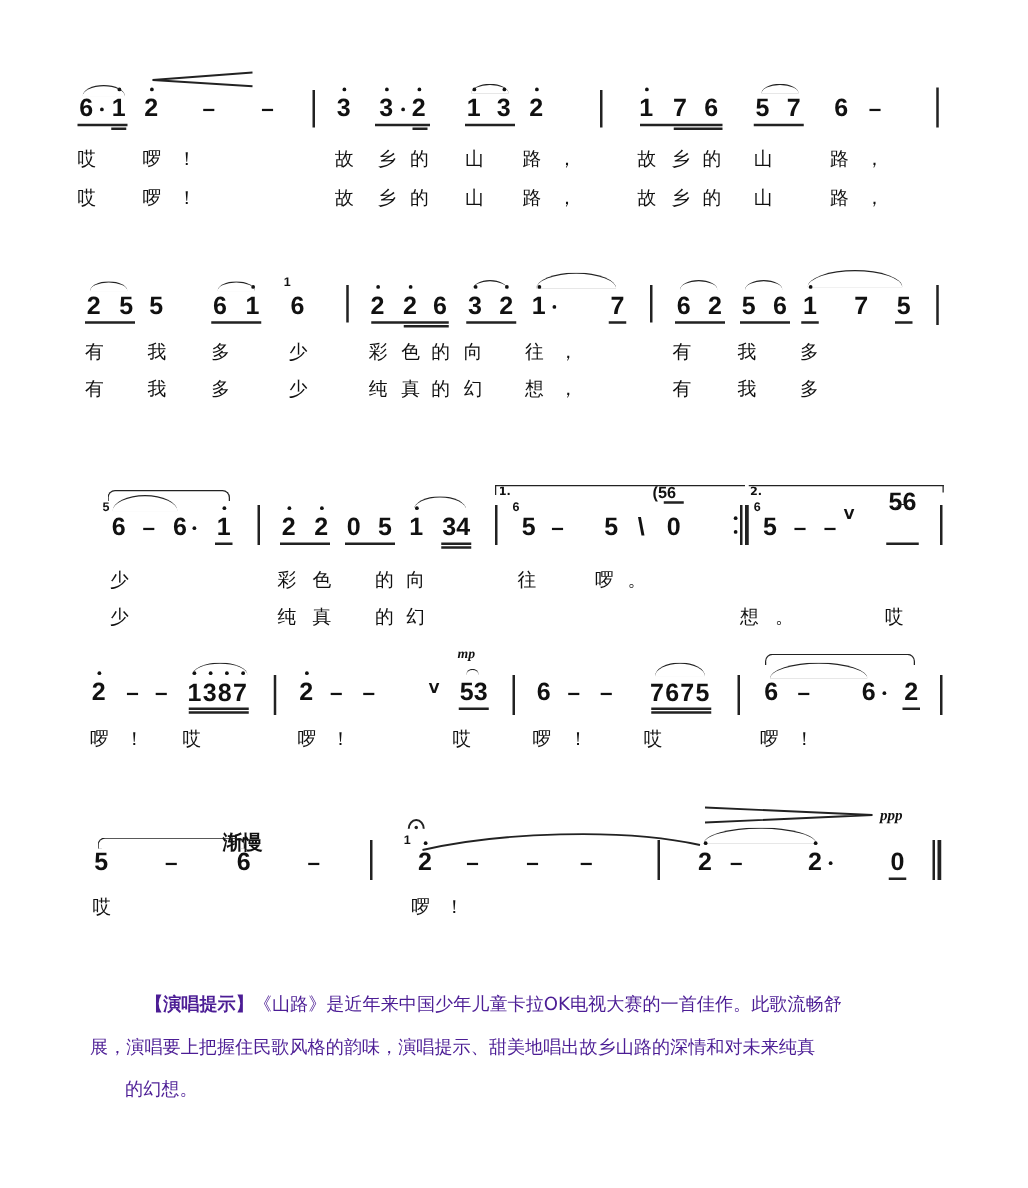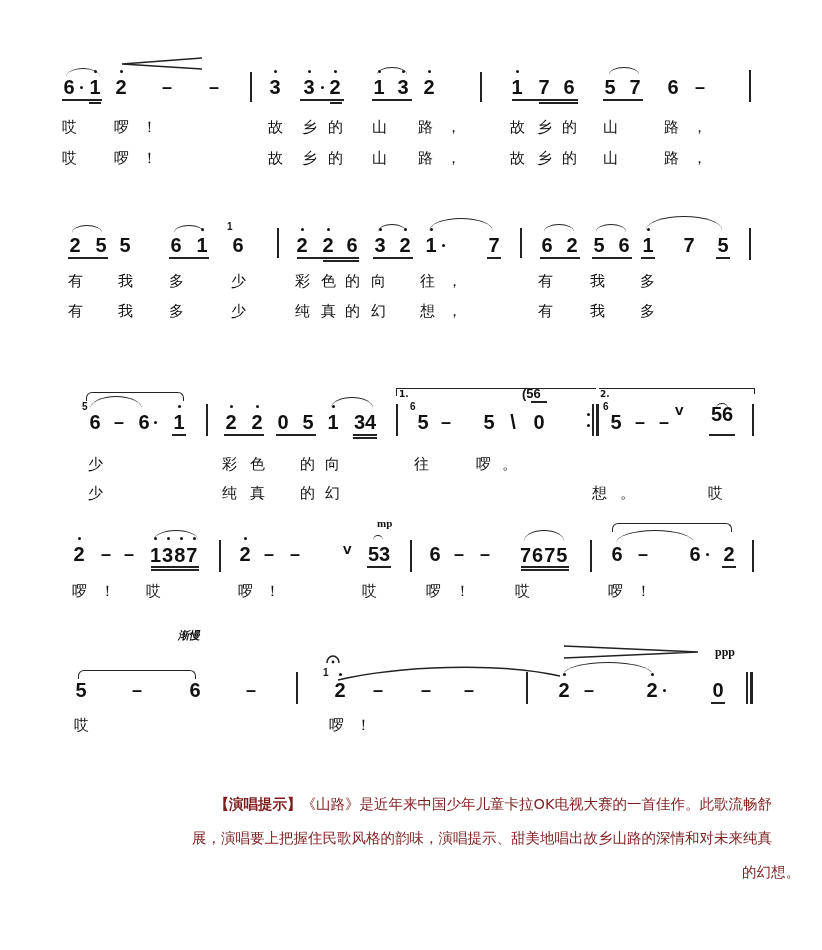--- a/index.html
+++ b/index.html
@@ -14,25 +14,25 @@
   .dash { position:absolute; font-weight:bold; font-size:18px; line-height:20px; color:#111; }
   .aug { position:absolute; width:3px; height:3px; background:#111; border-radius:50%; }
   .bar { position:absolute; width:2px; background:#222; }
   .ul { position:absolute; height:1.5px; background:#222; }
   .slur { position:absolute; border-top:1.6px solid #222; border-radius:50% 50% 0 0 / 100% 100% 0 0; }
   .bracket { position:absolute; border-top:1.6px solid #222; border-left:1.6px solid #222;
              border-right:1.6px solid #222; border-radius:6px 6px 0 0; }
   .lyric { position:absolute; font-family:"DejaVu Sans", sans-serif; font-size:15px;
            line-height:18px; color:#111; white-space:pre; }
   .grace { position:absolute; font-weight:bold; font-size:10px; line-height:10px; color:#111; }
-  .mark { position:absolute; font-family:"Liberation Serif", serif; 
-          font-weight:bold; font-size:11px; color:#111;margin-left:11px; }
+  .mark { position:absolute; font-family:"Liberation Serif", serif; font-style:italic;
+          font-weight:bold; font-size:11px; color:#111; }
   .small { position:absolute; font-family:"DejaVu Sans", sans-serif; font-size:11px; color:#111; }
   .hint { position:absolute; left:72px; width:700px; font-family:"DejaVu Sans", sans-serif;
-          font-size:14.5px; line-height:30px; color:#7f1d1d;text-align:right; }
+          font-size:14.5px; line-height:30px; color:#4c1d95; }
   .hint b { font-weight:bold; }
   svg { position:absolute; overflow:visible; }
 </style>
 </head>
 <body>
 
 <div class="page">
 
   <div>
 
@@ -234,21 +234,21 @@
     <div class="aug" style="left:587px;top:424px;"></div>
 
     <div class="abs" style="left:599px;top:388px;width:156px;height:0;border-top:1.5px solid #222;"></div>
     <div class="abs" style="left:754px;top:388px;width:0;height:6px;border-left:1.5px solid #222;"></div>
     <div class="small" style="left:600px;top:389px;font-size:9px;font-weight:bold;">2.</div>
     <div class="grace" style="left:603px;top:402px;">6</div>
     <div class="note" style="left:609px;top:412px;">5</div>
     <div class="dash" style="left:635px;top:412px;">–</div>
     <div class="dash" style="left:659px;top:412px;">–</div>
     <div class="small" style="left:675px;top:405px;font-weight:bold;">V</div>
-    <div class="note" style="left:708px;top:404px;width:28px;">56</div>
+    <div class="note" style="left:708px;top:392px;width:28px;">56</div>
     <div class="ul" style="left:709px;top:434px;width:26px;"></div>
     <div class="slur" style="left:716px;top:403px;width:12px;height:4px;"></div>
     <div class="bar" style="left:752px;top:404px;height:32px;"></div>
 
     <div>
       <span class="lyric" style="left:88px;top:455px;">少</span>
       <span class="lyric" style="left:222px;top:455px;">彩</span>
       <span class="lyric" style="left:250px;top:455px;">色</span>
       <span class="lyric" style="left:300px;top:455px;">的</span>
       <span class="lyric" style="left:325px;top:455px;">向</span>
@@ -322,21 +322,21 @@
       <span class="lyric" style="left:362px;top:582px;">哎</span>
       <span class="lyric" style="left:426px;top:582px;">啰</span>
       <span class="lyric" style="left:455px;top:582px;">！</span>
       <span class="lyric" style="left:515px;top:582px;">哎</span>
       <span class="lyric" style="left:608px;top:582px;">啰</span>
       <span class="lyric" style="left:636px;top:582px;">！</span>
     </div>
   </div>
 
   <div>
-    <div class="small" style="left:178px;top:628px;font-size:11px;font-weight:bold;font-style:italic;">渐慢</div>
+    <div class="small" style="left:178px;top:664px;font-size:16px;font-weight:bold;">渐慢</div>
     <div class="bracket" style="left:78px;top:670px;width:116px;height:8px;"></div>
     <div class="note" style="left:74px;top:680px;">5</div>
     <div class="dash" style="left:132px;top:680px;">–</div>
     <div class="note" style="left:188px;top:680px;">6</div>
     <div class="dash" style="left:246px;top:680px;">–</div>
     <div class="bar" style="left:296px;top:672px;height:32px;"></div>
 
     <svg style="left:326px;top:654px;" width="14" height="10">
       <path d="M1,9 A6,7 0 0 1 13,9" fill="none" stroke="#222" stroke-width="1.6"></path>
       <circle cx="7" cy="8" r="1.4" fill="#222"></circle>

